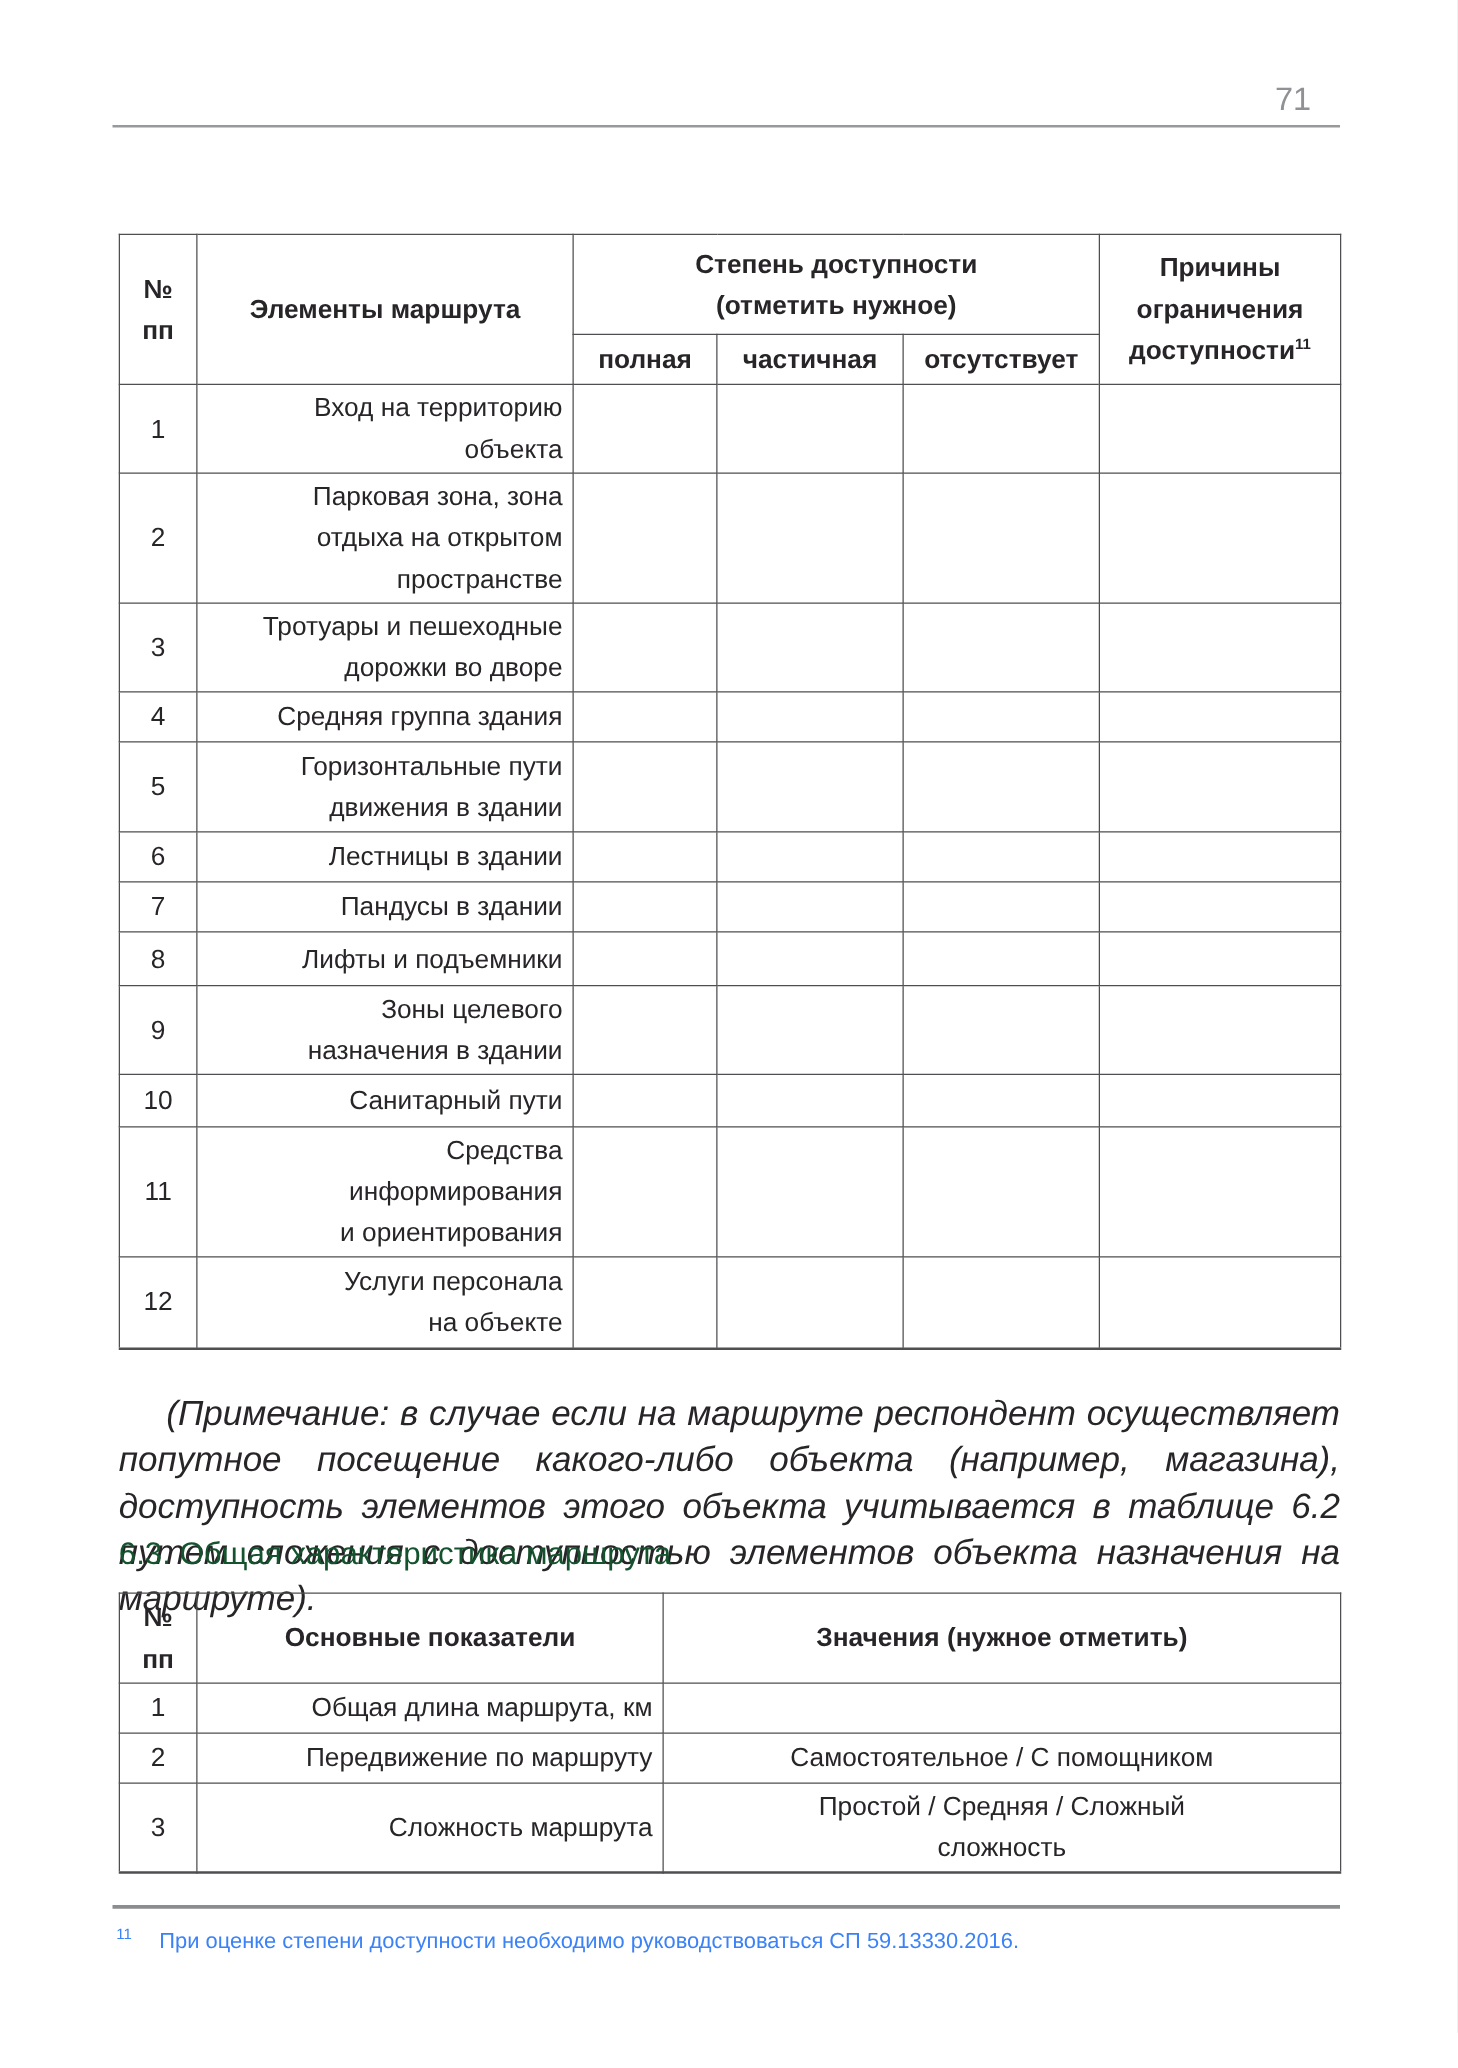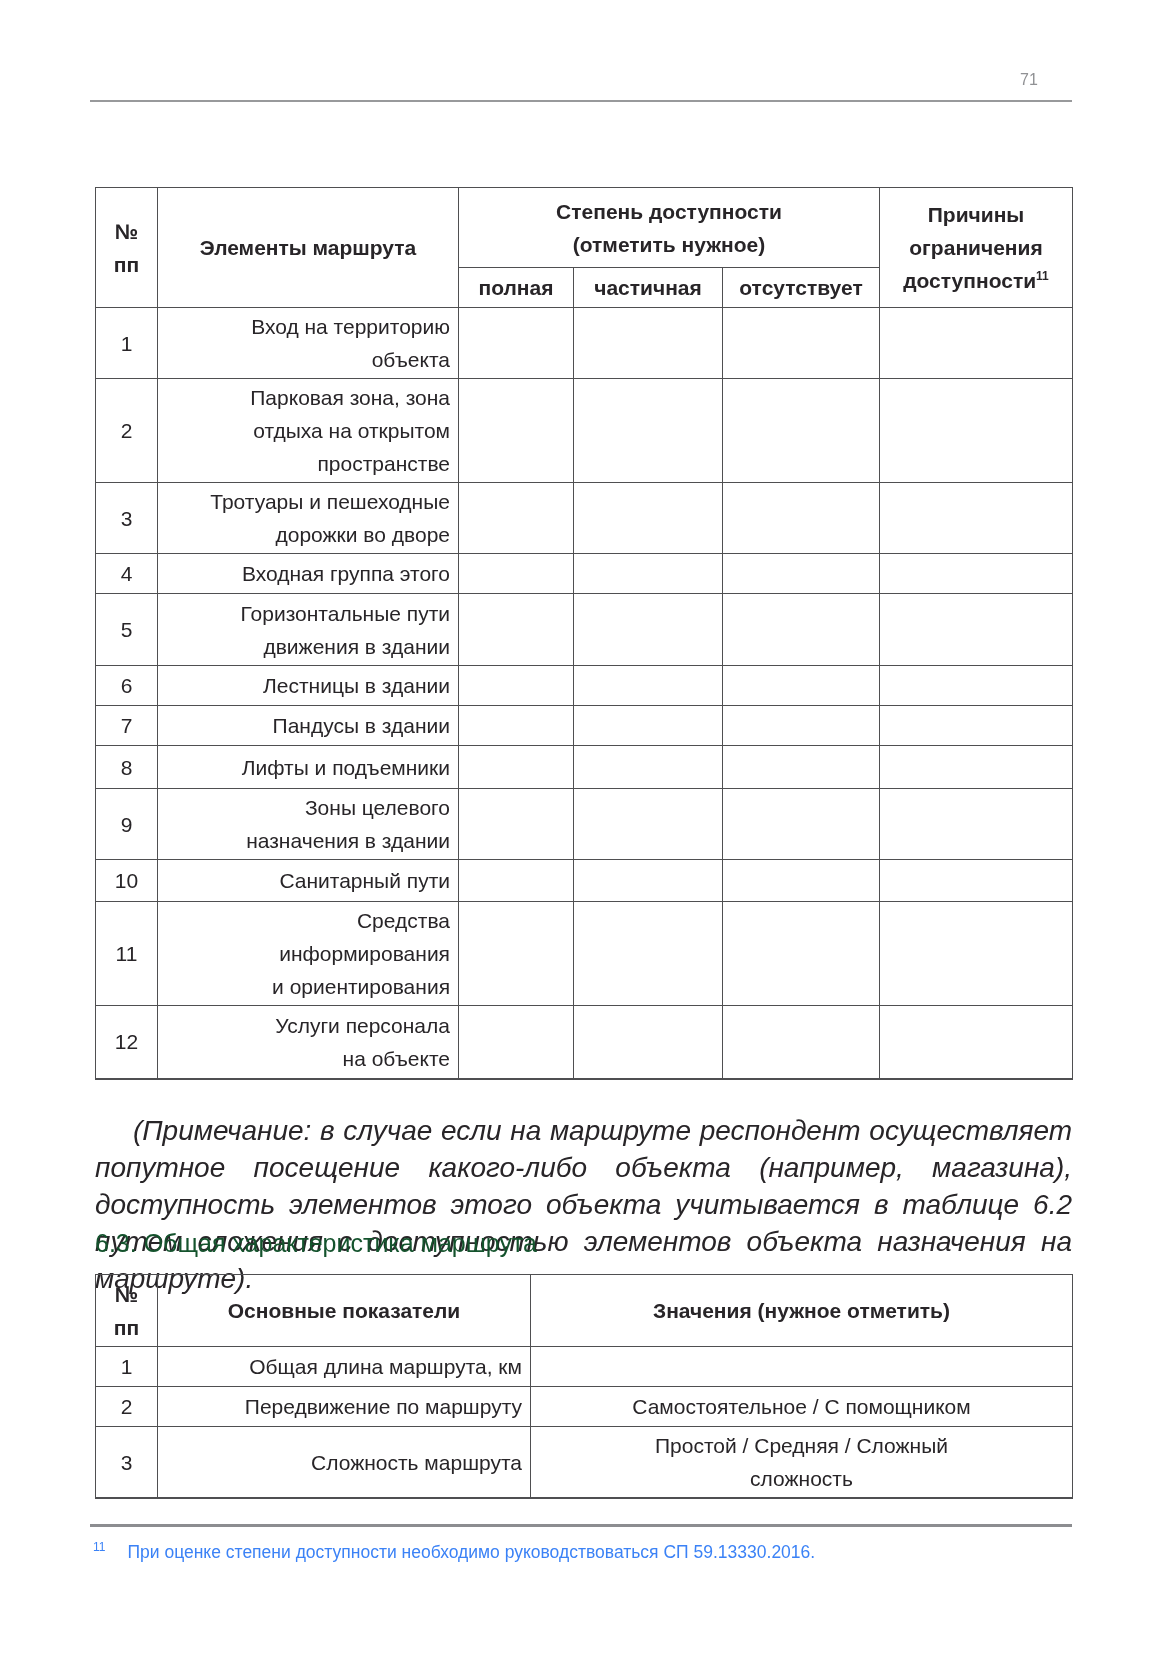--- a/index.html
+++ b/index.html
@@ -15,21 +15,21 @@
 
   
   .running-head {
     position:absolute; left:113px; top:40px; width:895px;
     text-align:center;
     font-size:17.5px; line-height:27px;
     color:#909194;
   }
   .page-number {
     position:absolute; top:66px; left:1020px;
-    font-size:16px; line-height:27px;
+    font-size:26px; line-height:27px;
     color:#909194;
   }
   .head-rule {
     position:absolute; left:90px; top:100px; width:982px; height:2px;
     background:#98999b;
   }
 
   
   table {
     border-collapse:collapse; table-layout:fixed;
@@ -140,21 +140,21 @@
       <td class="c">3</td>
       <td class="name pre">Тротуары и пешеходные
 дорожки во дворе</td>
       <td></td>
       <td></td>
       <td></td>
       <td></td>
     </tr>
     <tr style="height:40px">
       <td class="c">4</td>
-      <td class="name pre">Входная группа этого</td>
+      <td class="name pre">Средняя группа здания</td>
       <td></td>
       <td></td>
       <td></td>
       <td></td>
     </tr>
     <tr style="height:72px">
       <td class="c">5</td>
       <td class="name pre">Горизонтальные пути
 движения в здании</td>
       <td></td>

